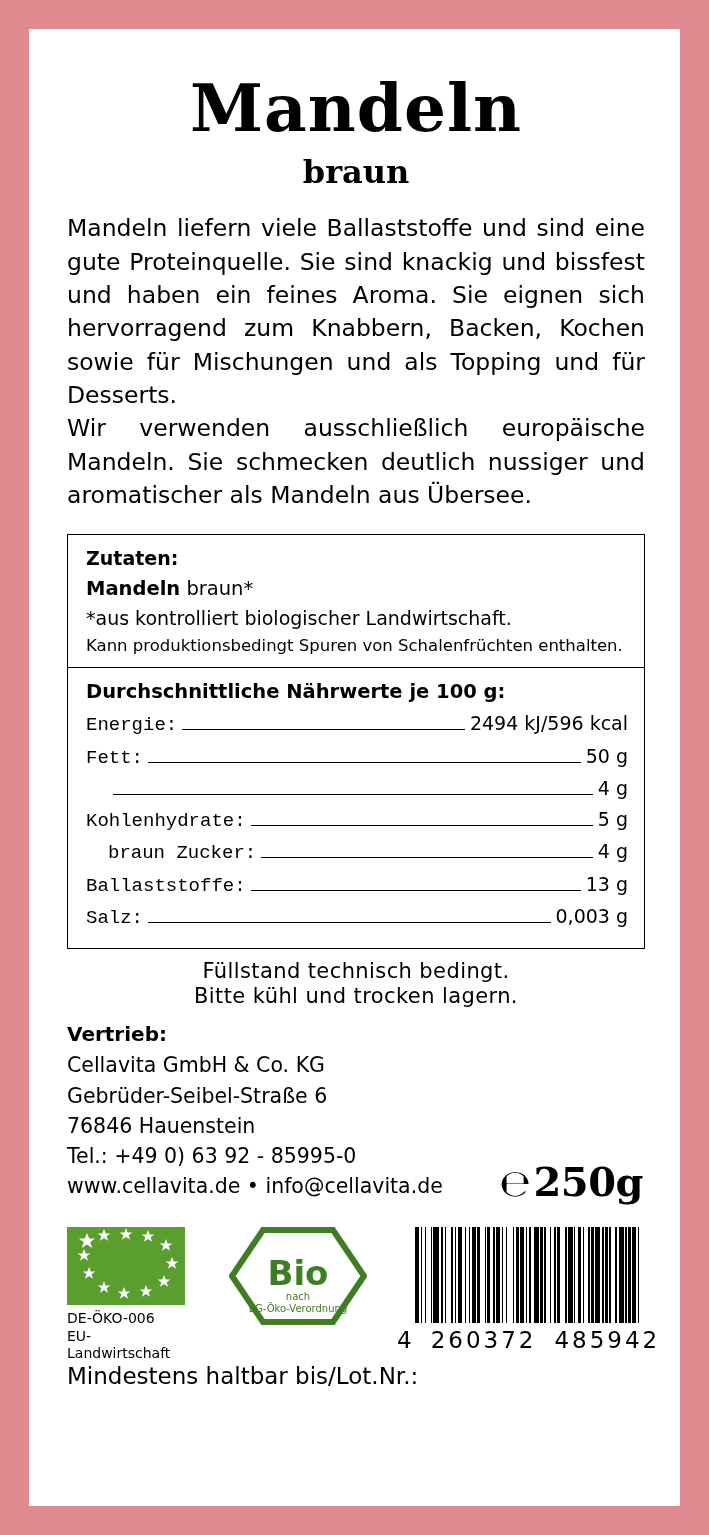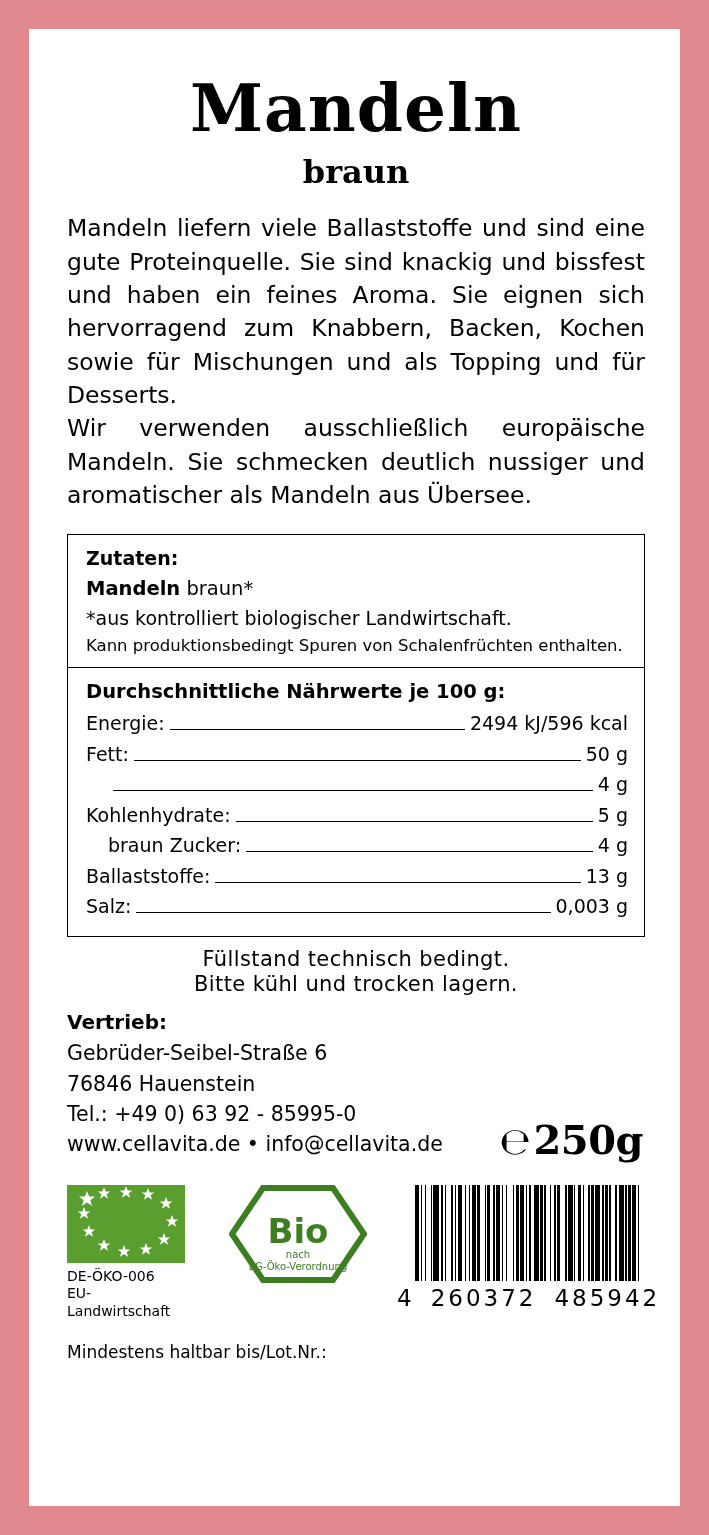--- a/index.html
+++ b/index.html
@@ -99,21 +99,21 @@
     margin-bottom: 9px;
   }
   .nut-row {
     display: flex;
     align-items: baseline;
     font-size: 19px;
     margin-bottom: 8.5px;
     white-space: nowrap;
   }
   .nut-row.indent { padding-left: 22px; }
-  .nut-label { flex: 0 0 auto; }
+  .nut-label { flex: 0 0 auto; font-family: Liberation Mono, monospace; }
   .nut-dots {
     flex: 1 1 auto;
     border-bottom: 1.2px solid #000;
     margin: 0 5px 4px 5px;
     min-width: 10px;
   }
   .nut-value { flex: 0 0 auto; }
 
   
   .storage {
@@ -206,22 +206,21 @@
     font-size: 23px;
     letter-spacing: 1px;
     display: flex;
     align-items: baseline;
   }
   .bc-digits .first { width: 18px; }
   .bc-digits .grp { margin-left: 18px; letter-spacing: 3px; }
 
   
   .mhd {
-    margin-top: 22px;
-    font-size: 17px;
+    font-size: 23px;
   }
 </style>
 </head>
 <body>
 
 <div class="label">
   <div class="inner">
 
     <div class="title">Mandeln</div>
     <div class="subtitle">braun</div>
@@ -282,20 +281,21 @@
 
     </div>
 
     <div class="storage">
       <div>Füllstand technisch bedingt.</div>
       <div>Bitte kühl und trocken lagern.</div>
     </div>
 
     <div class="dist">
       <div class="dist-head">Vertrieb:</div>
+      <div class="dist-line">Cellavita GmbH &amp; Co. KG</div>
       <div class="dist-line">Gebrüder-Seibel-Straße 6</div>
       <div class="dist-line">76846 Hauenstein</div>
       <div class="dist-line">Tel.: +49 0) 63 92 - 85995-0</div>
       <div class="dist-line">www.cellavita.de • info@cellavita.de</div>
 
       <div class="weight"><span class="e">℮</span><span>250g</span></div>
     </div>
 
     <div class="logos">
 

